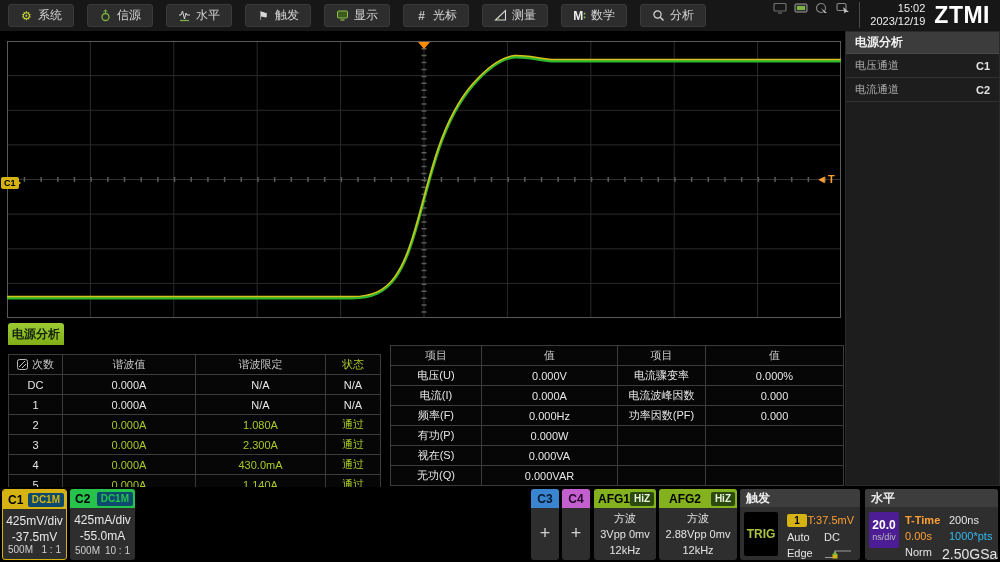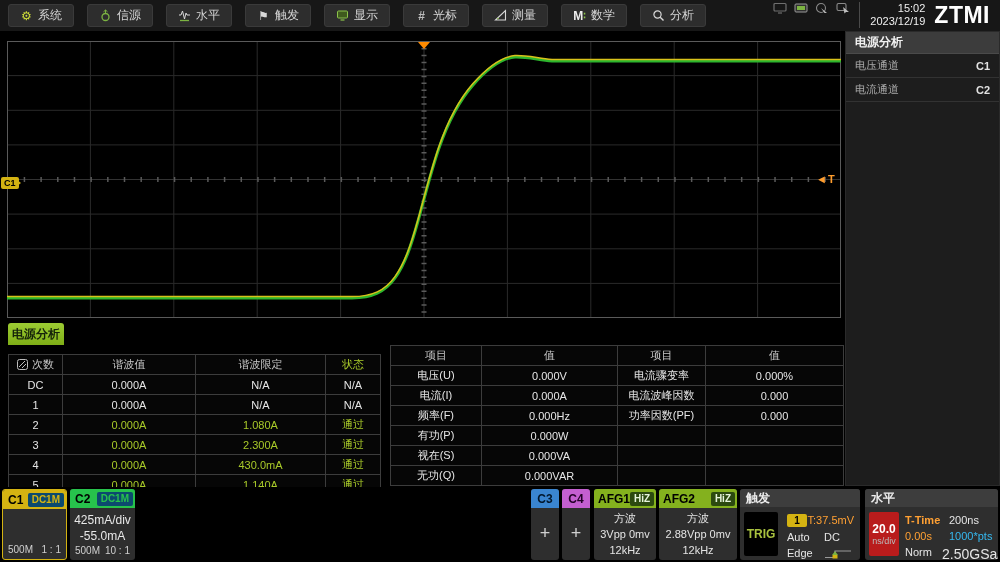--- a/index.html
+++ b/index.html
@@ -42,21 +42,21 @@
   .badge{background:#0c4a6e;border-radius:2px;margin:2px 2px 2px 0;padding:0 4px;font-size:10px;font-weight:bold;line-height:14px}
   .ch-body{font-size:12px;color:#e8e8e8;text-align:center;line-height:16px;padding-top:4px}
   .ch-foot{display:flex;justify-content:space-between;padding:0 5px;font-size:10px;color:#cfcfcf;position:absolute;bottom:4px;left:0;right:0}
   .plus{display:flex;align-items:center;justify-content:center;height:50px;font-size:18px;color:#d0d0d0;cursor:pointer}
   .afg-body{font-size:11px;color:#e4e4e4;text-align:center;line-height:16px;padding-top:2px}
   .panel-hd{height:18px;background:#3d3d3d;color:#eee;font-size:12px;font-weight:bold;display:flex;align-items:center;padding:0 6px}
   .abs{position:absolute;font-size:11px;white-space:nowrap}
   .org{color:#ffa033}.cyn{color:#35b9f0}.wht{color:#e5e5e5}
   .trig-box{position:absolute;left:4px;top:23px;width:34px;height:44px;background:#000;color:#a9c23f;font-weight:bold;font-size:12px;display:flex;align-items:center;justify-content:center;border-radius:2px}
   .src-badge{position:absolute;left:47px;top:25px;width:20px;height:13px;background:#d4b312;color:#000;font-size:10px;font-weight:bold;text-align:center;line-height:13px;border-radius:2px}
-  .hz-box{position:absolute;left:4px;top:23px;width:30px;height:44px;background:#b91c1c;display:flex;flex-direction:column;align-items:center;justify-content:center;border-radius:2px}
+  .hz-box{position:absolute;left:4px;top:23px;width:30px;height:36px;background:#4c1d95;display:flex;flex-direction:column;align-items:center;justify-content:center;border-radius:2px}
   .hz-box .v{font-size:12px;font-weight:bold;color:#fff}.hz-box .u{font-size:9px;color:#bbb}
 </style>
 </head>
 <body>
 
 <header class="toolbar">
   <button class="tb-btn">
     <span class="tb-icon gear">⚙</span>
     <span>系统</span>
   </button>
@@ -289,20 +289,24 @@
 </tbody>
   </table>
 
 <footer class="bbar">
 
   <div class="blk" style="left:2px;width:65px;border:1px solid #d4b312">
     <div class="hd" style="background:#d4b312;color:#000;padding-left:5px;justify-content:space-between">
       <span>C1</span>
       <span class="badge" style="color:#d4b312">DC1M</span>
     </div>
+    <div class="ch-body">
+      <div>425mV/div</div>
+      <div>-37.5mV</div>
+    </div>
     <div class="ch-foot">
       <span>500M</span>
       <span>1 : 1</span>
     </div>
   </div>
 
   <div class="blk" style="left:70px;width:65px">
     <div class="hd" style="background:#27c24c;color:#000;padding-left:5px;justify-content:space-between">
       <span>C2</span>
       <span class="badge" style="color:#27c24c">DC1M</span>
@@ -333,21 +337,21 @@
       <span class="badge" style="background:#2c4a10;color:#e6f4dc">HiZ</span>
     </div>
     <div class="afg-body">
       <div>方波</div>
       <div>3Vpp  0mv</div>
       <div>12kHz</div>
     </div>
   </div>
 
   <div class="blk" style="left:659px;width:78px">
-    <div class="hd" style="background:#84b11e;color:#000;padding-left:4px;justify-content:space-between">
+    <div class="hd" style="background:#84b11e;color:#000;padding-left:10px;justify-content:space-between">
       <span>AFG2</span>
       <span class="badge" style="background:#2c4a10;color:#e6f4dc">HiZ</span>
     </div>
     <div class="afg-body">
       <div>方波</div>
       <div>2.88Vpp  0mv</div>
       <div>12kHz</div>
     </div>
   </div>
 

